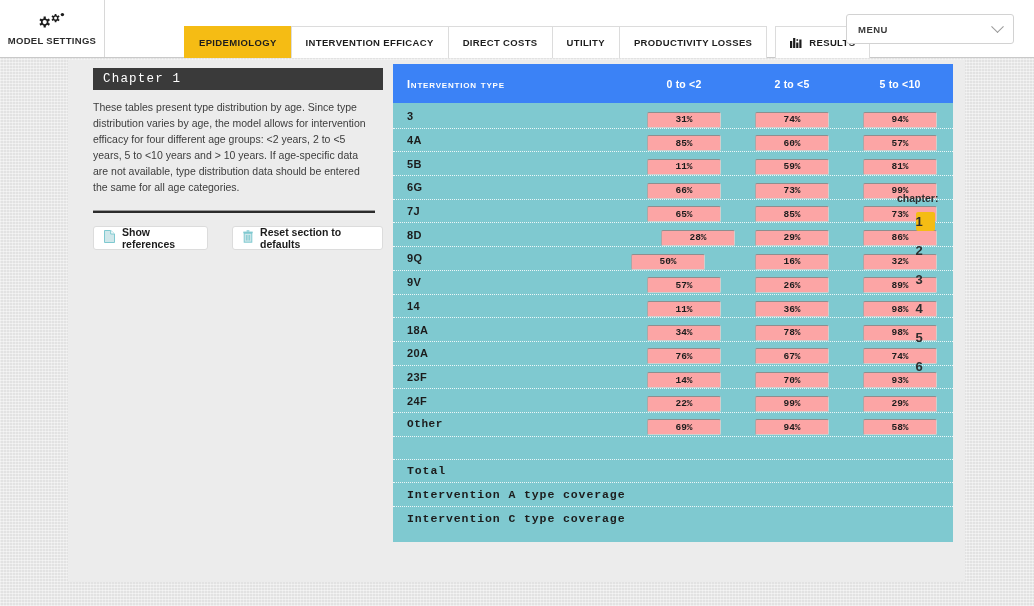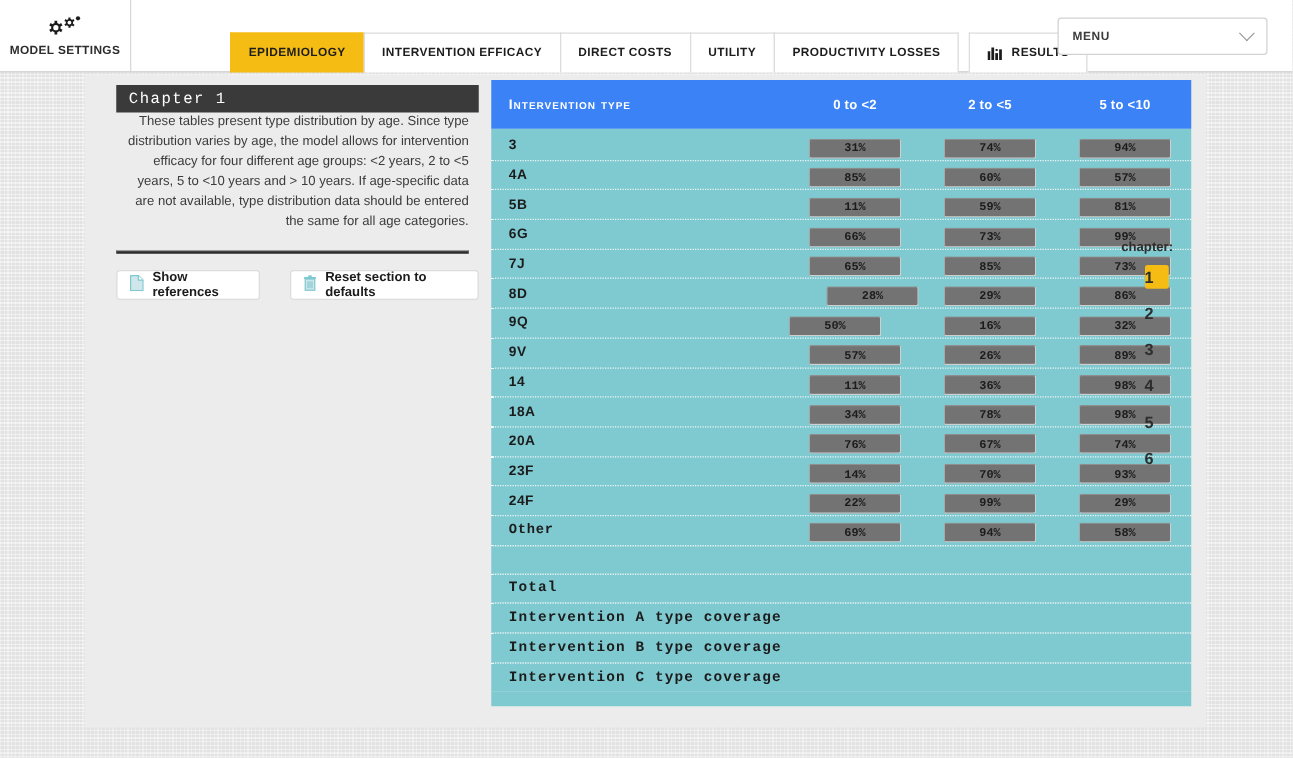--- a/index.html
+++ b/index.html
@@ -135,25 +135,25 @@
   }
   #page-title {
     font-size: 28px;
     font-weight: bold;
     color: #1c1c1c;
     letter-spacing: -.3px;
     margin-top: 10px;
     line-height: 1.05;
   }
   #page-desc {
+    margin-top: 10px;
     font-size: 10.5px;
     line-height: 1.52;
     color: #3c3c3c;
     width: 282px;
-    text-align: right;
   }
   #divider {
     margin-top: 14px;
     width: 282px;
     height: 3px;
     background: #2b2b2b;
     border-top: 1px solid #9a9a9a;
   }
   #btnrow { margin-top: 13px; display: flex; gap: 24px; }
   .sbtn {
@@ -223,21 +223,21 @@
     letter-spacing: .6px;
   }
   .cell {
     position: absolute;
     width: 74px;
     top: 3px;
   }
   .cell input {
     width: 74px;
     height: 16px;
-    background: #737373;
+    background: #fca5a5;
     border: 1px solid #cfcfcf;
     border-top-color: #8e8e8e;
     border-left-color: #a8a8a8;
     border-radius: 2px;
     text-align: center;
     font-family: "Liberation Mono", monospace;
     font-size: 9.5px;
     font-weight: bold;
     color: #1c1c1c;
     padding: 0;
@@ -477,23 +477,20 @@
       </div>
     <div id="tgap"></div>
     <div id="tsummary">
         <div class="srow">
           <span class="slabel">Total</span>
         </div>
         <div class="srow">
           <span class="slabel">Intervention A type coverage</span>
         </div>
         <div class="srow">
-          <span class="slabel">Intervention B type coverage</span>
-        </div>
-        <div class="srow">
           <span class="slabel">Intervention C type coverage</span>
         </div>
       </div>
     <div id="tfoot-pad"></div>
   </div>
 
   <div id="chapnav">
     <div class="cn-title">chapter:</div>
     <div id="chapnav-items">
         <div class="cn-item active">1</div>

